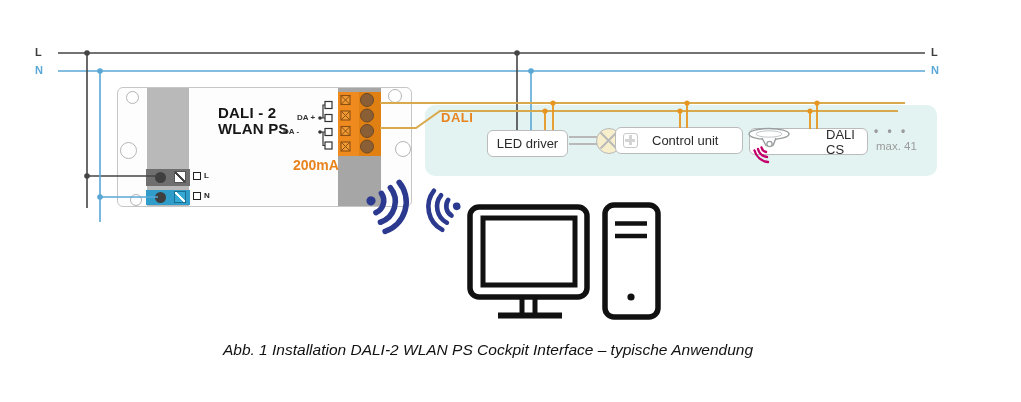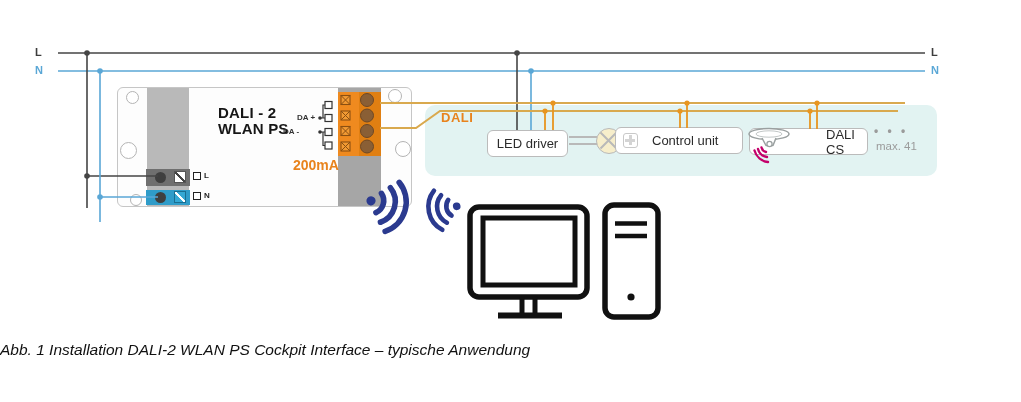--- a/index.html
+++ b/index.html
@@ -50,21 +50,21 @@
   .cu-icon:before{left:4.5px;top:1px;width:3px;height:10px;}
   .cu-icon:after{left:1px;top:4.5px;width:10px;height:3px;}
   #sensor-icon{position:absolute;left:746px;top:125px;width:50px;height:46px;z-index:25;}
   #more-dots{position:absolute;left:874px;top:124px;font-size:12px;font-weight:bold;
     letter-spacing:3px;color:var(--muted_gray,#9b9b9b);z-index:20;}
   #max-count{position:absolute;left:876px;top:140px;font-size:11.5px;
     color:var(--muted_gray,#9b9b9b);z-index:20;}
   
   .icon-svg{position:absolute;z-index:40;}
   
-  #caption{position:absolute;left:0;top:341px;width:976px;text-align:left;
+  #caption{position:absolute;left:0;top:341px;width:976px;text-align:center;
     font-size:15.5px;font-style:italic;color:#111;z-index:50;}
 </style>
 </head>
 <body>
 
 <div id="canvas">
 
   <div id="bus-panel"></div>
 
   <div class="ln-label l-col" style="left:35px;top:47px;">L</div>

